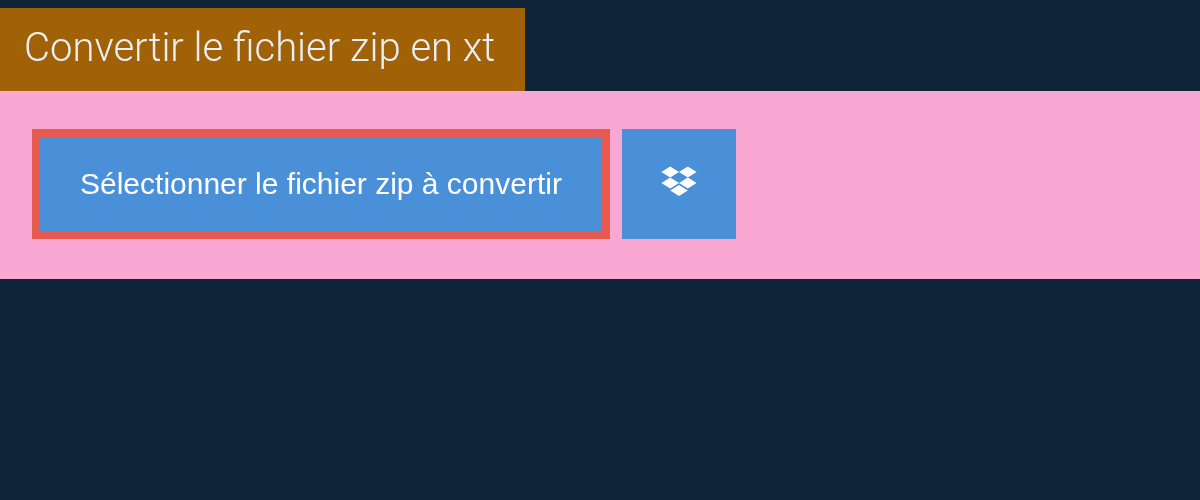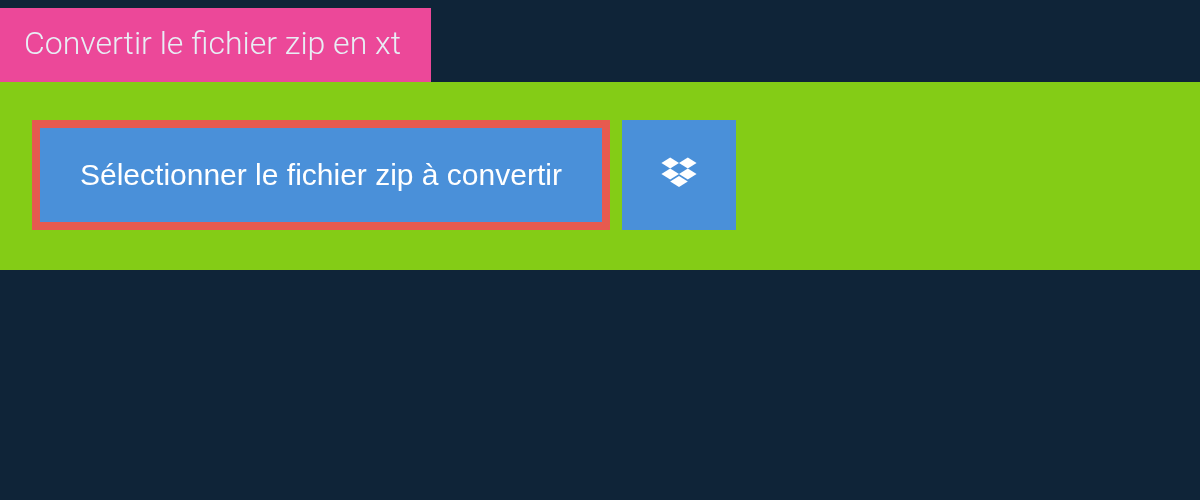--- a/index.html
+++ b/index.html
@@ -12,28 +12,28 @@
       height: 500px;
       background: #0f2438;
       font-family: -apple-system, BlinkMacSystemFont, "Segoe UI", Roboto, Helvetica, Arial, sans-serif;
       overflow: hidden;
     }
     .tab-container {
       margin-top: 8px;
     }
     .tab {
       display: inline-block;
-      background: #ec4899;
+      background: #a16207;
       color: #e8eef5;
-      font-size: 32px;
+      font-size: 40px;
       font-weight: 300;
       padding: 16px 30px 20px 24px;
     }
     .panel {
-      background: #84cc16;
+      background: #f9a8d4;
       padding: 38px 48px 40px 32px;
       display: flex;
       gap: 0;
     }
     .select-file-wrapper {
       border: 8px solid #e65a4f;
       display: inline-flex;
     }
     .select-file-button {
       background: #4a90d9;

